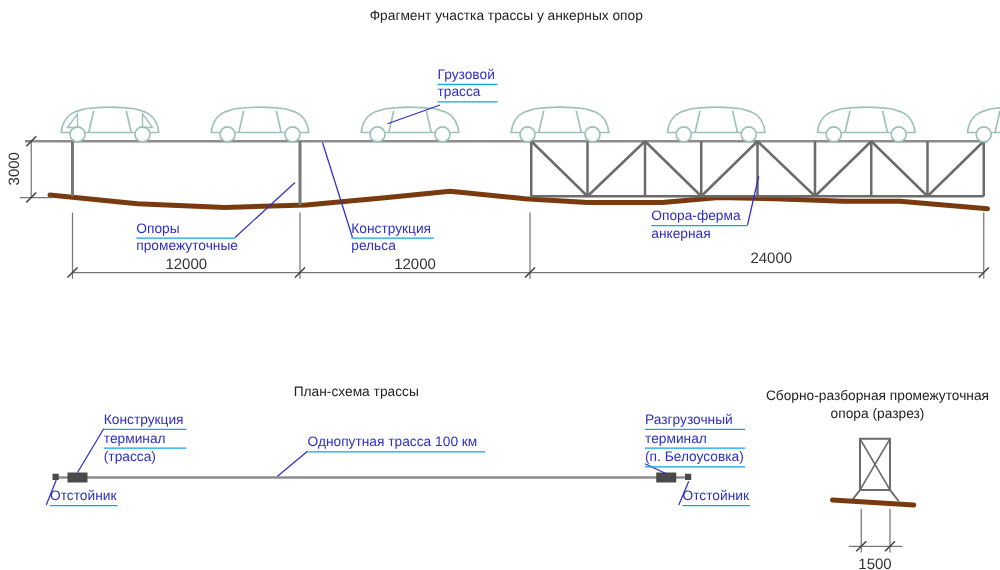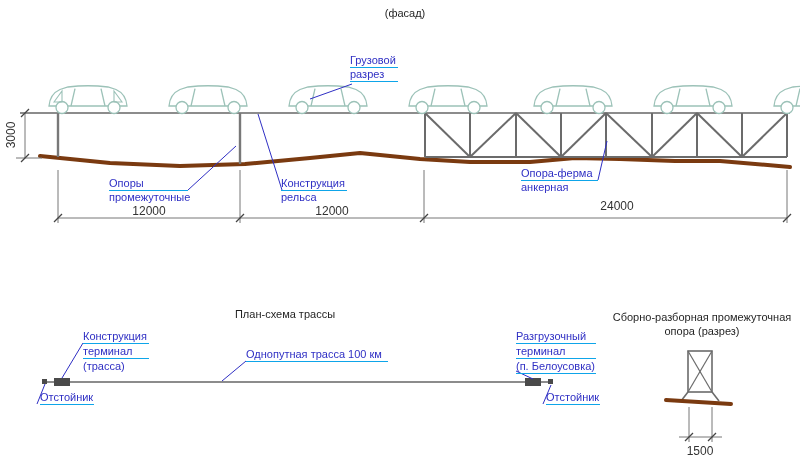--- a/index.html
+++ b/index.html
@@ -132,26 +132,26 @@
         <line x1="689" y1="407" x2="689" y2="442"></line>
         <line x1="712" y1="407" x2="712" y2="442"></line>
         <line x1="679" y1="437" x2="722" y2="437"></line>
         <line x1="685" y1="441" x2="693" y2="433" stroke="#444444" stroke-width="1.3"></line>
         <line x1="708" y1="441" x2="716" y2="433" stroke="#444444" stroke-width="1.3"></line>
       </g>
     </g>
   </svg>
 
   <div class="lbl black center" style="left:245px;top:7px;width:320px;">
-    <div class="ln">(фасад)</div>
+    <div class="ln">Фрагмент участка трассы у анкерных опор</div>
   </div>
 
   <div class="lbl" style="left:350px;top:54px;width:48px;">
     <div class="ln u">Грузовой</div>
-    <div class="ln u">разрез</div>
+    <div class="ln u">трасса</div>
   </div>
 
   <div class="lbl" style="left:109px;top:177px;width:79px;">
     <div class="ln u">Опоры</div>
     <div class="ln">промежуточные</div>
   </div>
 
   <div class="lbl" style="left:521px;top:167px;width:77px;">
     <div class="ln u">Опора-ферма</div>
     <div class="ln">анкерная</div>

